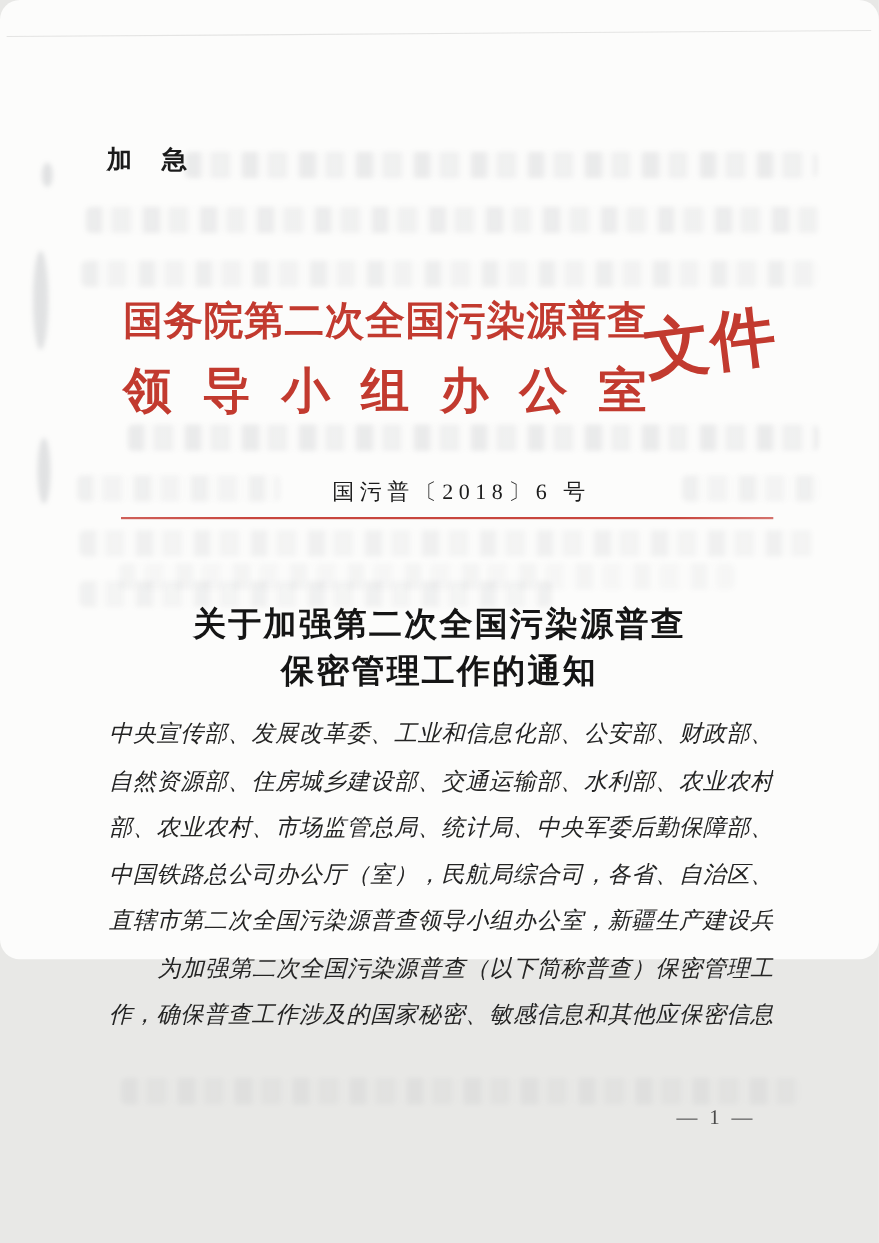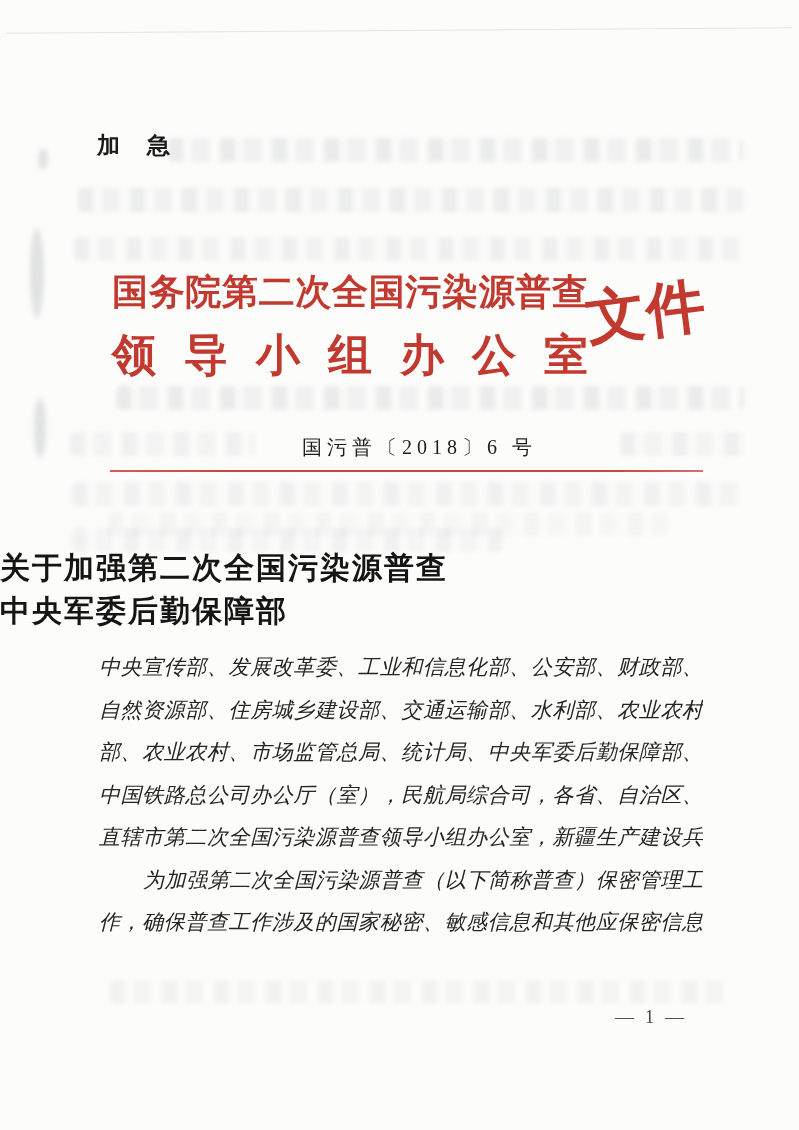--- a/index.html
+++ b/index.html
@@ -3,22 +3,23 @@
 <meta charset="utf-8">
 <style>
   html,body{margin:0;padding:0;}
   body{
     width:799px;height:1130px;
     background:#e8e8e6;
     font-family:"Liberation Serif","DejaVu Serif",serif;
     position:relative;overflow:hidden;
   }
   .page{
-    position:absolute;left:0;top:0;width:799px;height:1130px;
+    position:absolute;left:0;top:0;width:799px;height:872px;
     background:#fcfcfb;
+    border-radius:18px;
   }
   
   .scan-edge{
     position:absolute;left:6px;top:30px;width:786px;height:1px;
     background:rgba(60,60,60,0.12);transform:rotate(-0.4deg);
   }
   .smudge{
     position:absolute;height:24px;border-radius:5px;
     background:repeating-linear-gradient(90deg,
       rgba(95,100,110,0.20) 0px 15px,
@@ -55,21 +56,21 @@
   }
   .doc-number{
     position:absolute;left:0;right:0;top:434px;
     text-align:center;font-size:20px;color:#1d1d1d;letter-spacing:5px;margin-left:40px;
   }
   .red-rule{
     position:absolute;left:110px;top:470px;width:593px;height:2px;
     background:linear-gradient(90deg,#cf6059,#c8463e 20%,#c8463e 85%,#d4726c);
   }
   .doc-title{
-    position:absolute;left:0;right:0;top:546px;text-align:left;
+    position:absolute;left:0;right:0;top:546px;text-align:center;
     font-family:"Liberation Sans","DejaVu Sans",sans-serif;
     font-weight:800;color:#151515;font-size:30px;line-height:43px;letter-spacing:2px;
   }
   .body-text{
     position:absolute;left:99px;top:646px;width:604px;
     font-size:21px;color:#242424;
   }
   .body-text .line{
     height:42.5px;line-height:42.5px;white-space:nowrap;font-style:italic;
   }
@@ -110,21 +111,21 @@
     <div class="lh2">领 导 小 组 办 公 室</div>
   </div>
   <div class="doc-word">文件</div>
 
   <div class="doc-number">国污普〔2018〕6 号</div>
 
   <div class="red-rule"></div>
 
   <div class="doc-title">
     <div>关于加强第二次全国污染源普查</div>
-    <div>中央军委后勤保障部</div>
+    <div>保密管理工作的通知</div>
   </div>
 
   <div class="body-text">
     <div class="line justify">中央宣传部、发展改革委、工业和信息化部、公安部、财政部、</div>
     <div class="line justify">自然资源部、住房城乡建设部、交通运输部、水利部、农业农村</div>
     <div class="line justify">部、农业农村、市场监管总局、统计局、中央军委后勤保障部、</div>
     <div class="line justify">中国铁路总公司办公厅（室），民航局综合司，各省、自治区、</div>
     <div class="line justify">直辖市第二次全国污染源普查领导小组办公室，新疆生产建设兵</div>
     <div class="line justify indent">为加强第二次全国污染源普查（以下简称普查）保密管理工</div>
     <div class="line justify">作，确保普查工作涉及的国家秘密、敏感信息和其他应保密信息</div>

